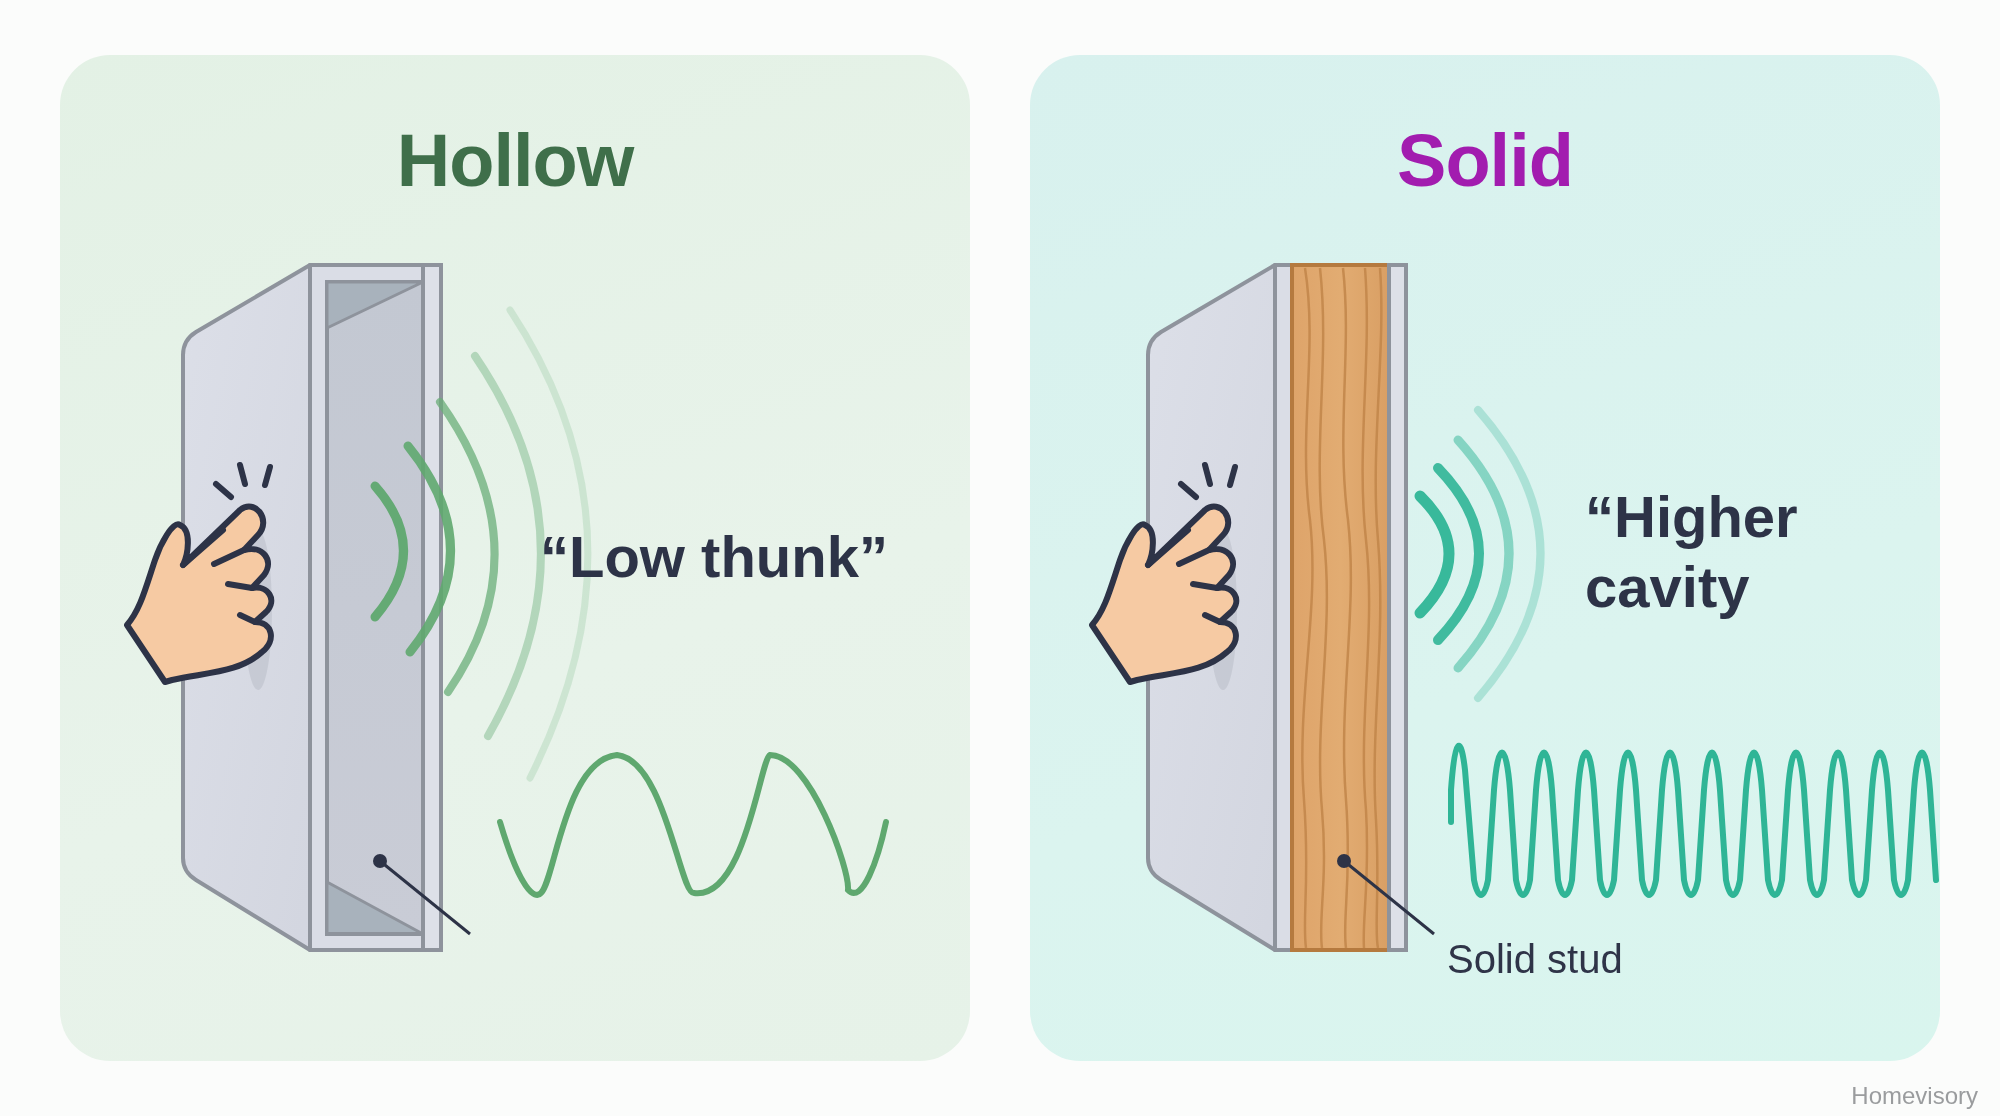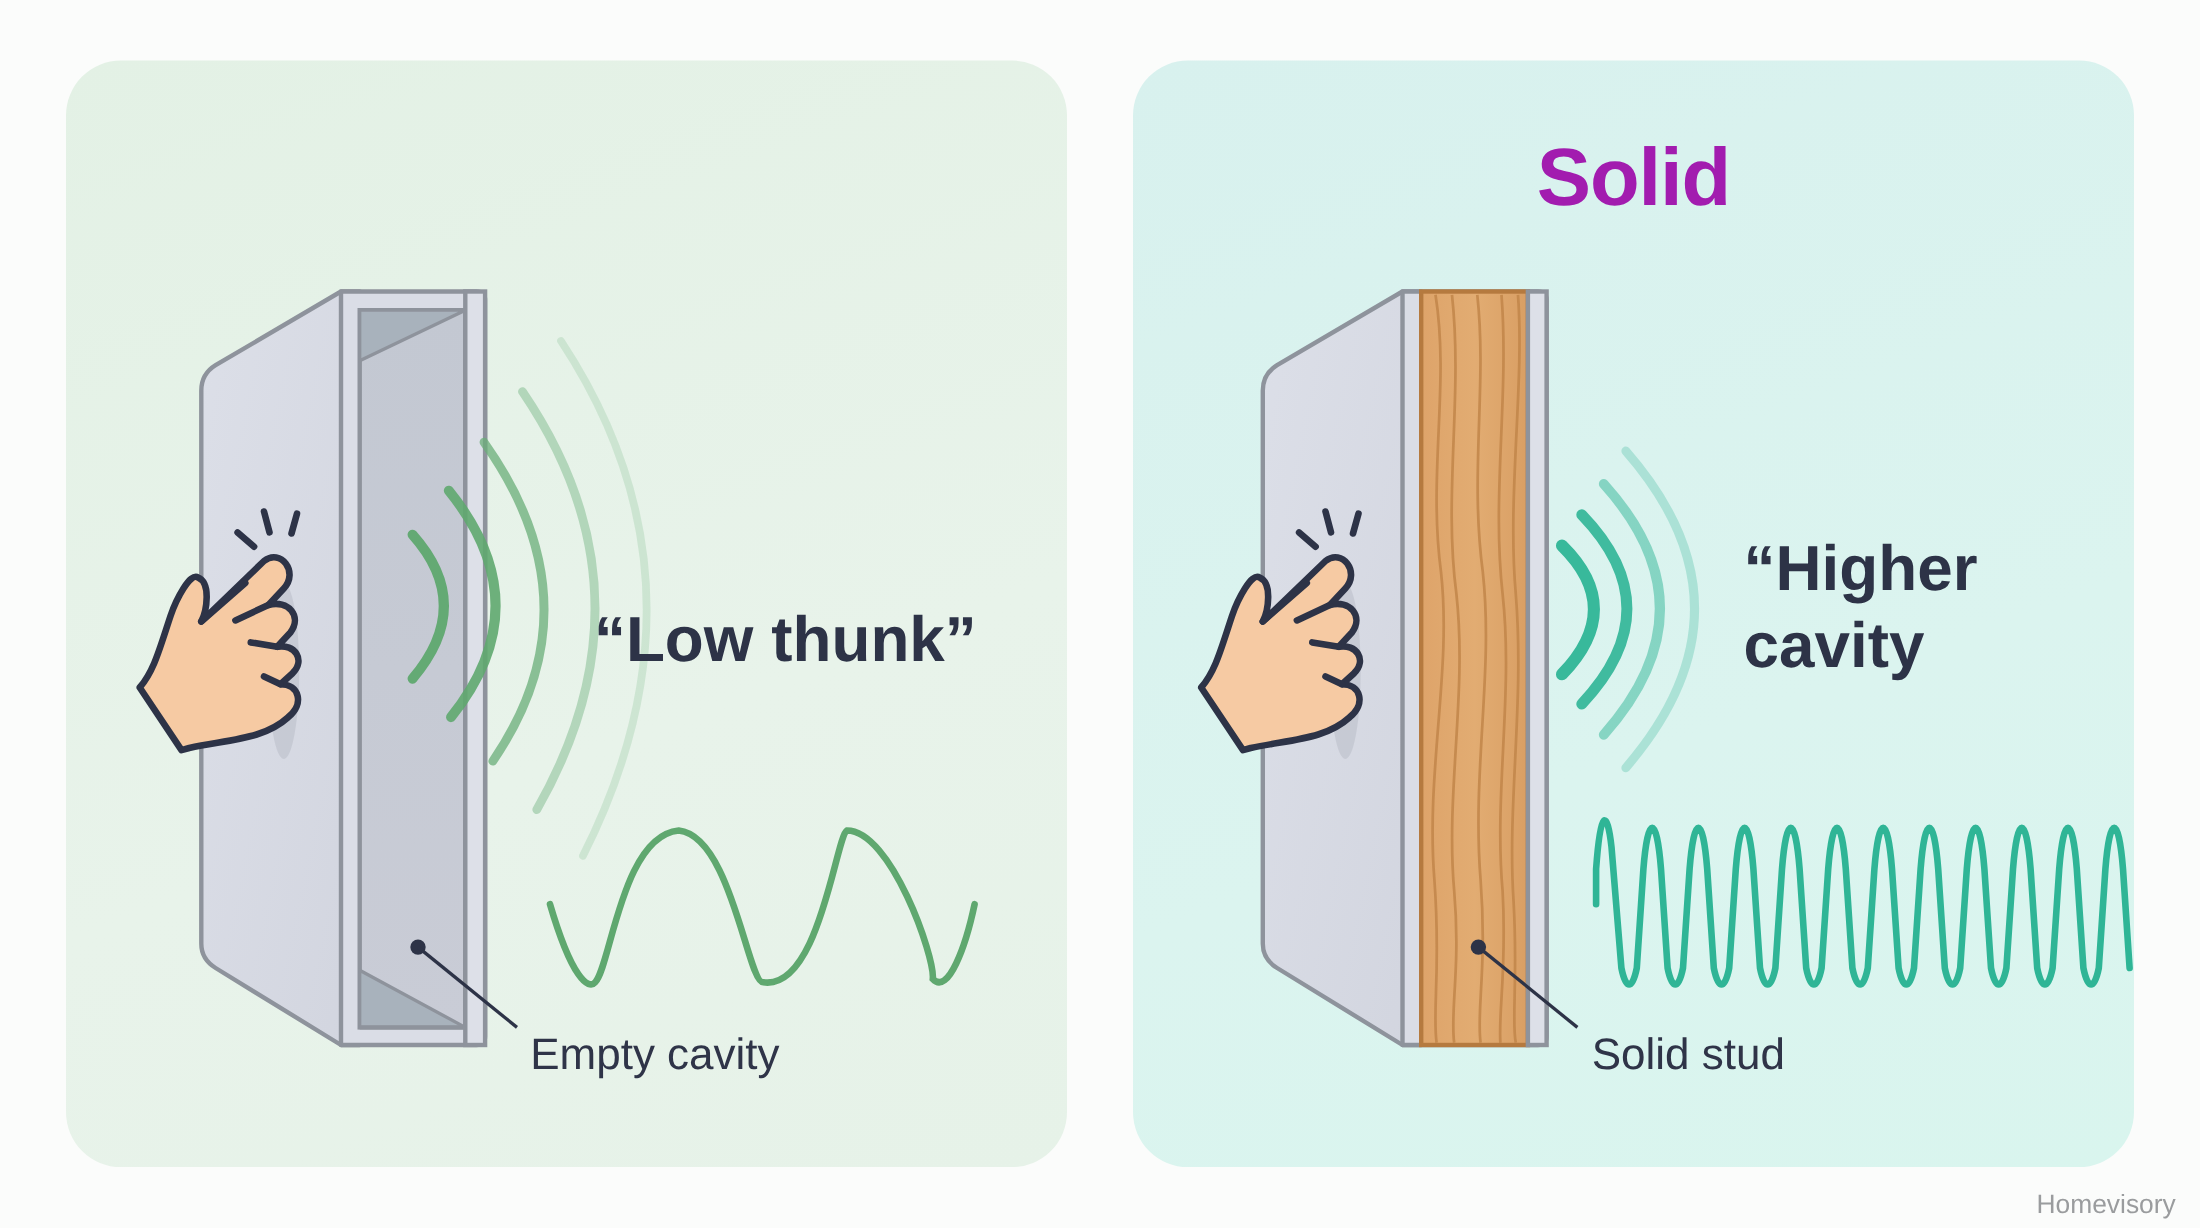--- a/index.html
+++ b/index.html
@@ -18,21 +18,21 @@
     .title {
       position: absolute; top: 118px; width: 910px; text-align: center;
       font-weight: bold; font-size: 74px; letter-spacing: -1px; margin: 0;
     }
     .title-hollow { left: 60px; color: #3f6f4a; }
     .title-solid { left: 1030px; color: #a21caf; }
     .quote {
       position: absolute; font-weight: bold; font-size: 58px; color: #2d3347;
       line-height: 70px; margin: 0;
     }
-    .quote-hollow { left: 540px; top: 522px; white-space: nowrap; margin-top: 25px; }
+    .quote-hollow { left: 540px; top: 522px; white-space: nowrap; }
     .quote-solid { left: 1585px; top: 482px; width: 260px; }
     .label {
       position: absolute; font-size: 40px; color: #2f3448; margin: 0; white-space: nowrap;
     }
     .label-hollow { left: 482px; top: 937px; }
     .label-solid { left: 1447px; top: 937px; }
     .brand {
       position: absolute; right: 22px; top: 1082px; font-size: 24px; color: #9a9c9e; margin: 0;
     }
     svg { position: absolute; left: 0; top: 0; }
@@ -156,22 +156,22 @@
              C1834,740 1842,740 1846,790 L1852,880 C1856,900 1862,900 1866,880 L1872,790
              C1876,740 1884,740 1888,790 L1894,880 C1898,900 1904,900 1908,880 L1914,790
              C1918,740 1926,740 1930,790 L1936,880" fill="none" stroke="#2fb596" stroke-width="6" stroke-linecap="round" stroke-linejoin="round" transform="translate(0,0) scale(1,1)"></path>
 
     <g>
       <circle cx="1344" cy="861" r="7" fill="#2d3347"></circle>
       <line x1="1344" y1="861" x2="1434" y2="934" stroke="#2d3347" stroke-width="3"></line>
     </g>
   </svg>
 
+  <h2 class="title title-hollow">Hollow</h2>
   <h2 class="title title-solid">Solid</h2>
 
   <p class="quote quote-hollow">“Low thunk”</p>
   <p class="quote quote-solid">“Higher cavity</p>
 
-  <p class="label label-hollow">Empty cavity</p>
   <p class="label label-solid">Solid stud</p>
 
   <p class="brand">Homevisory</p>
 </div>
 
 </body></html>

